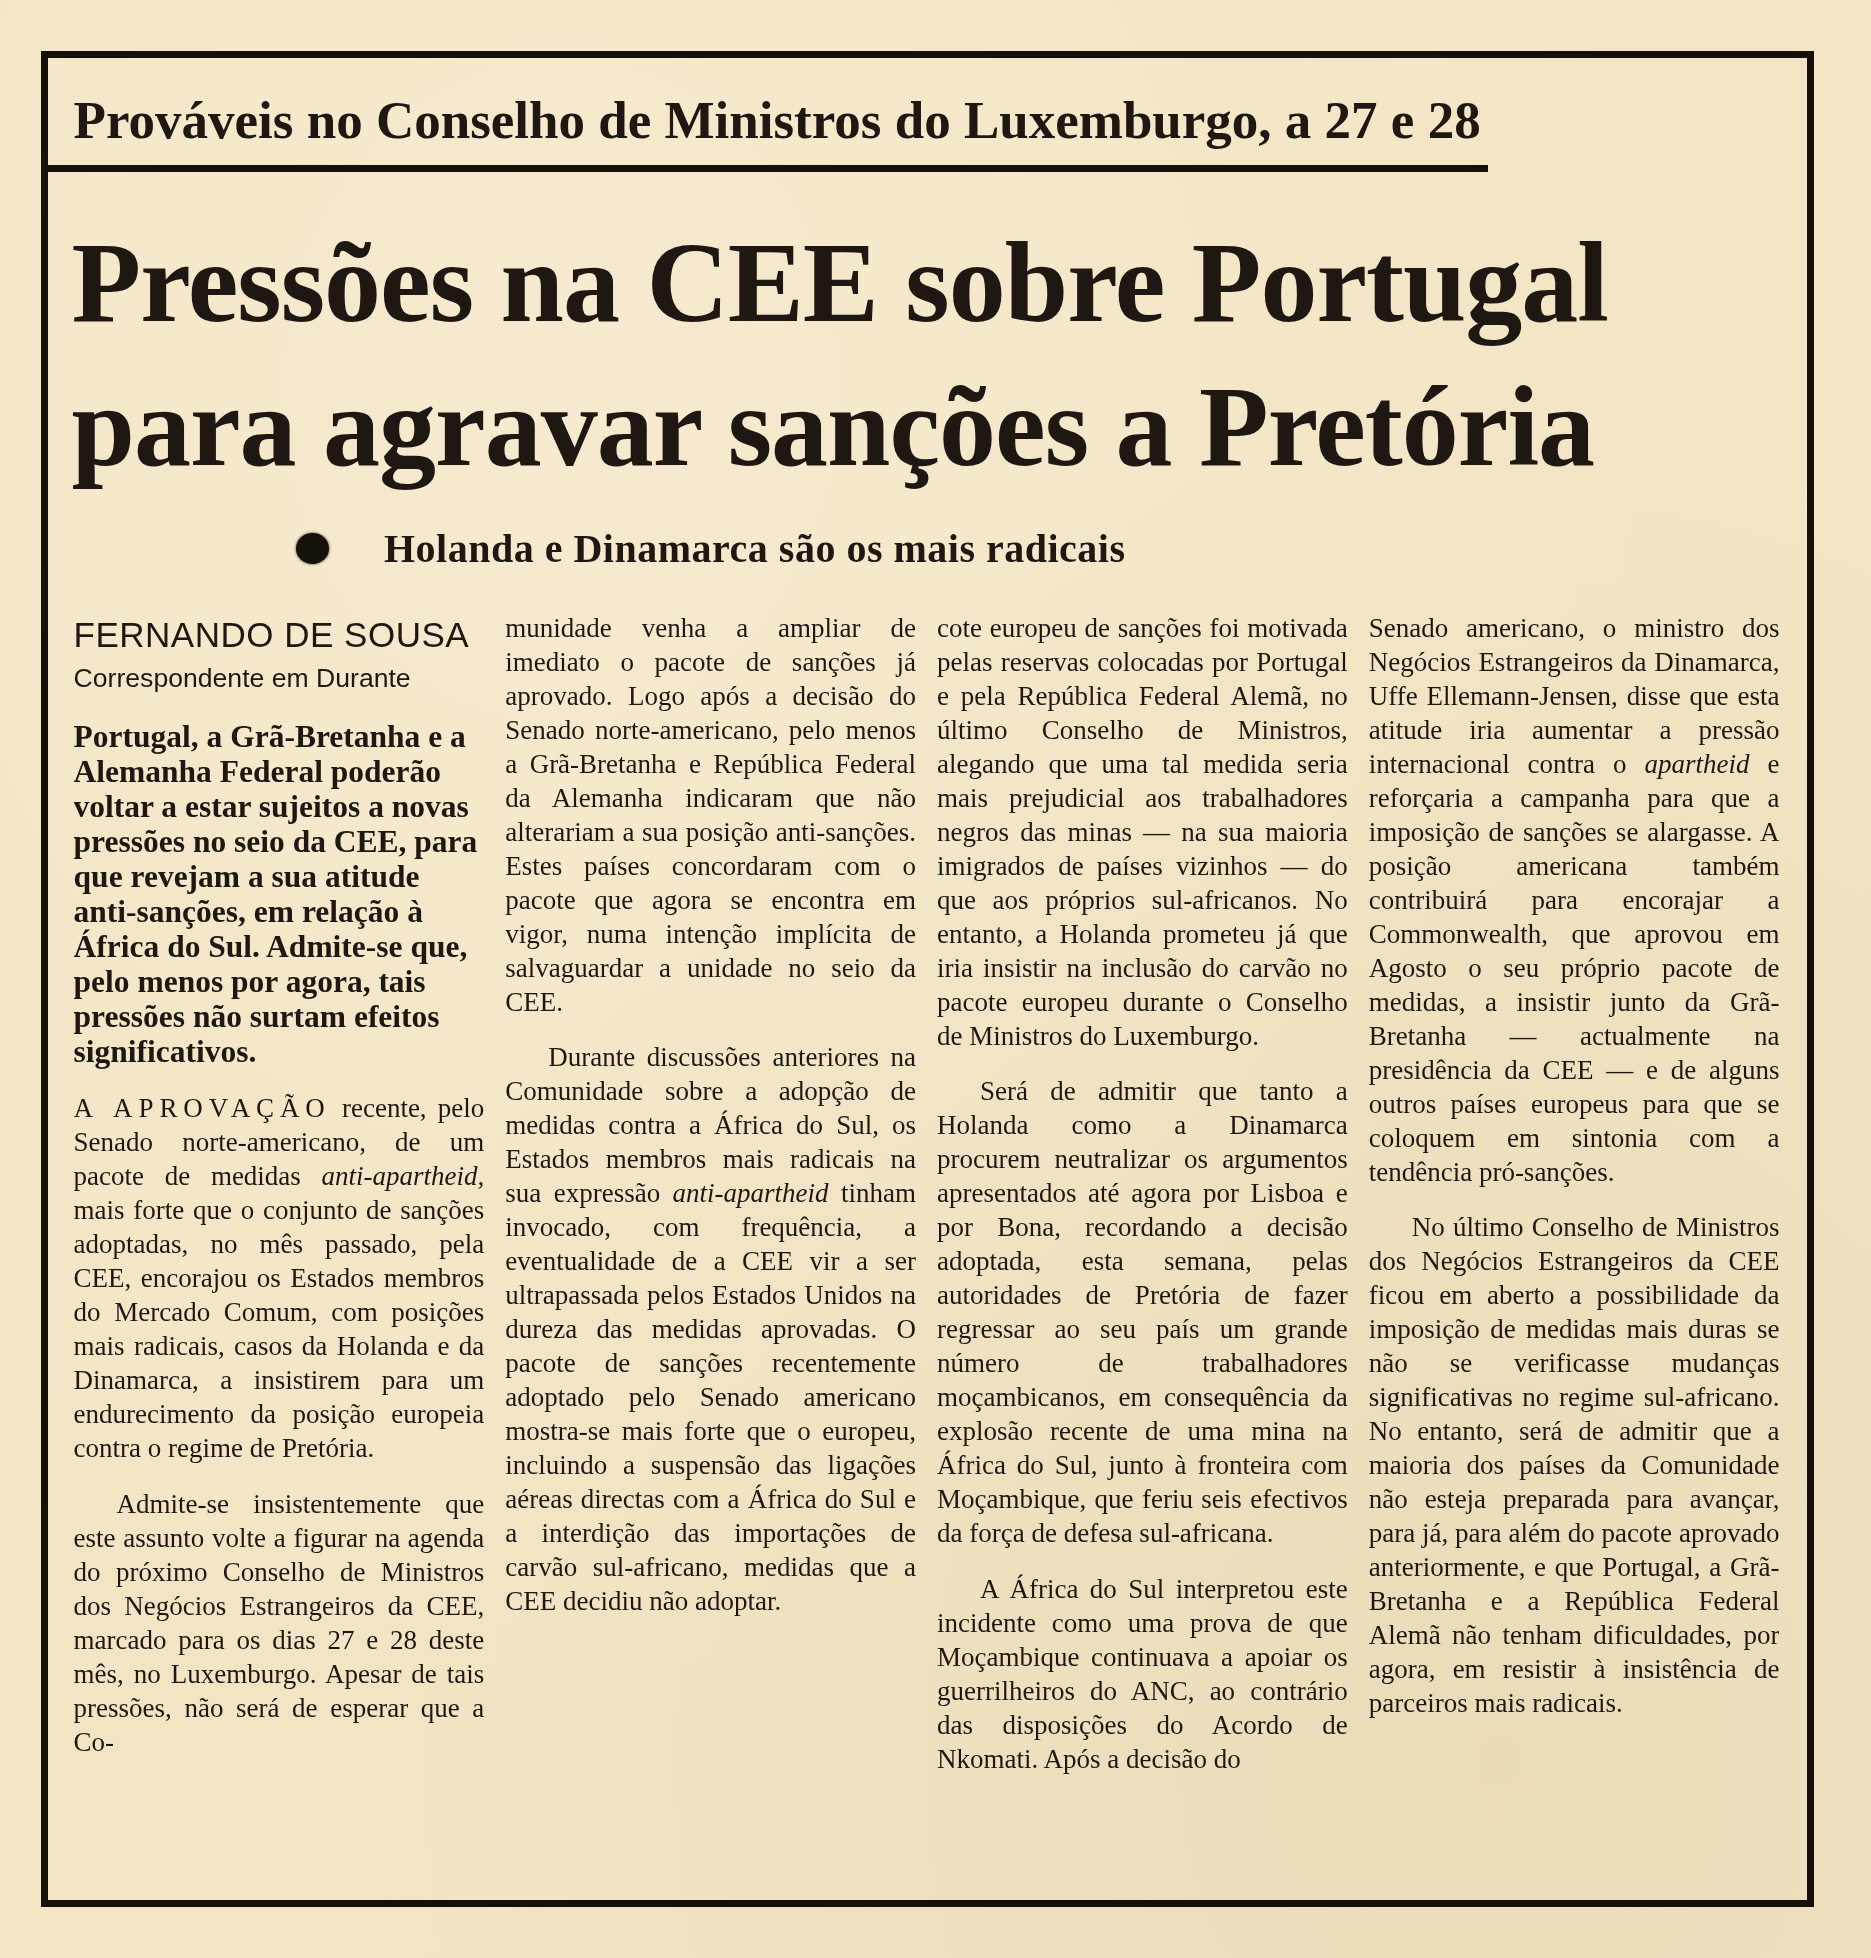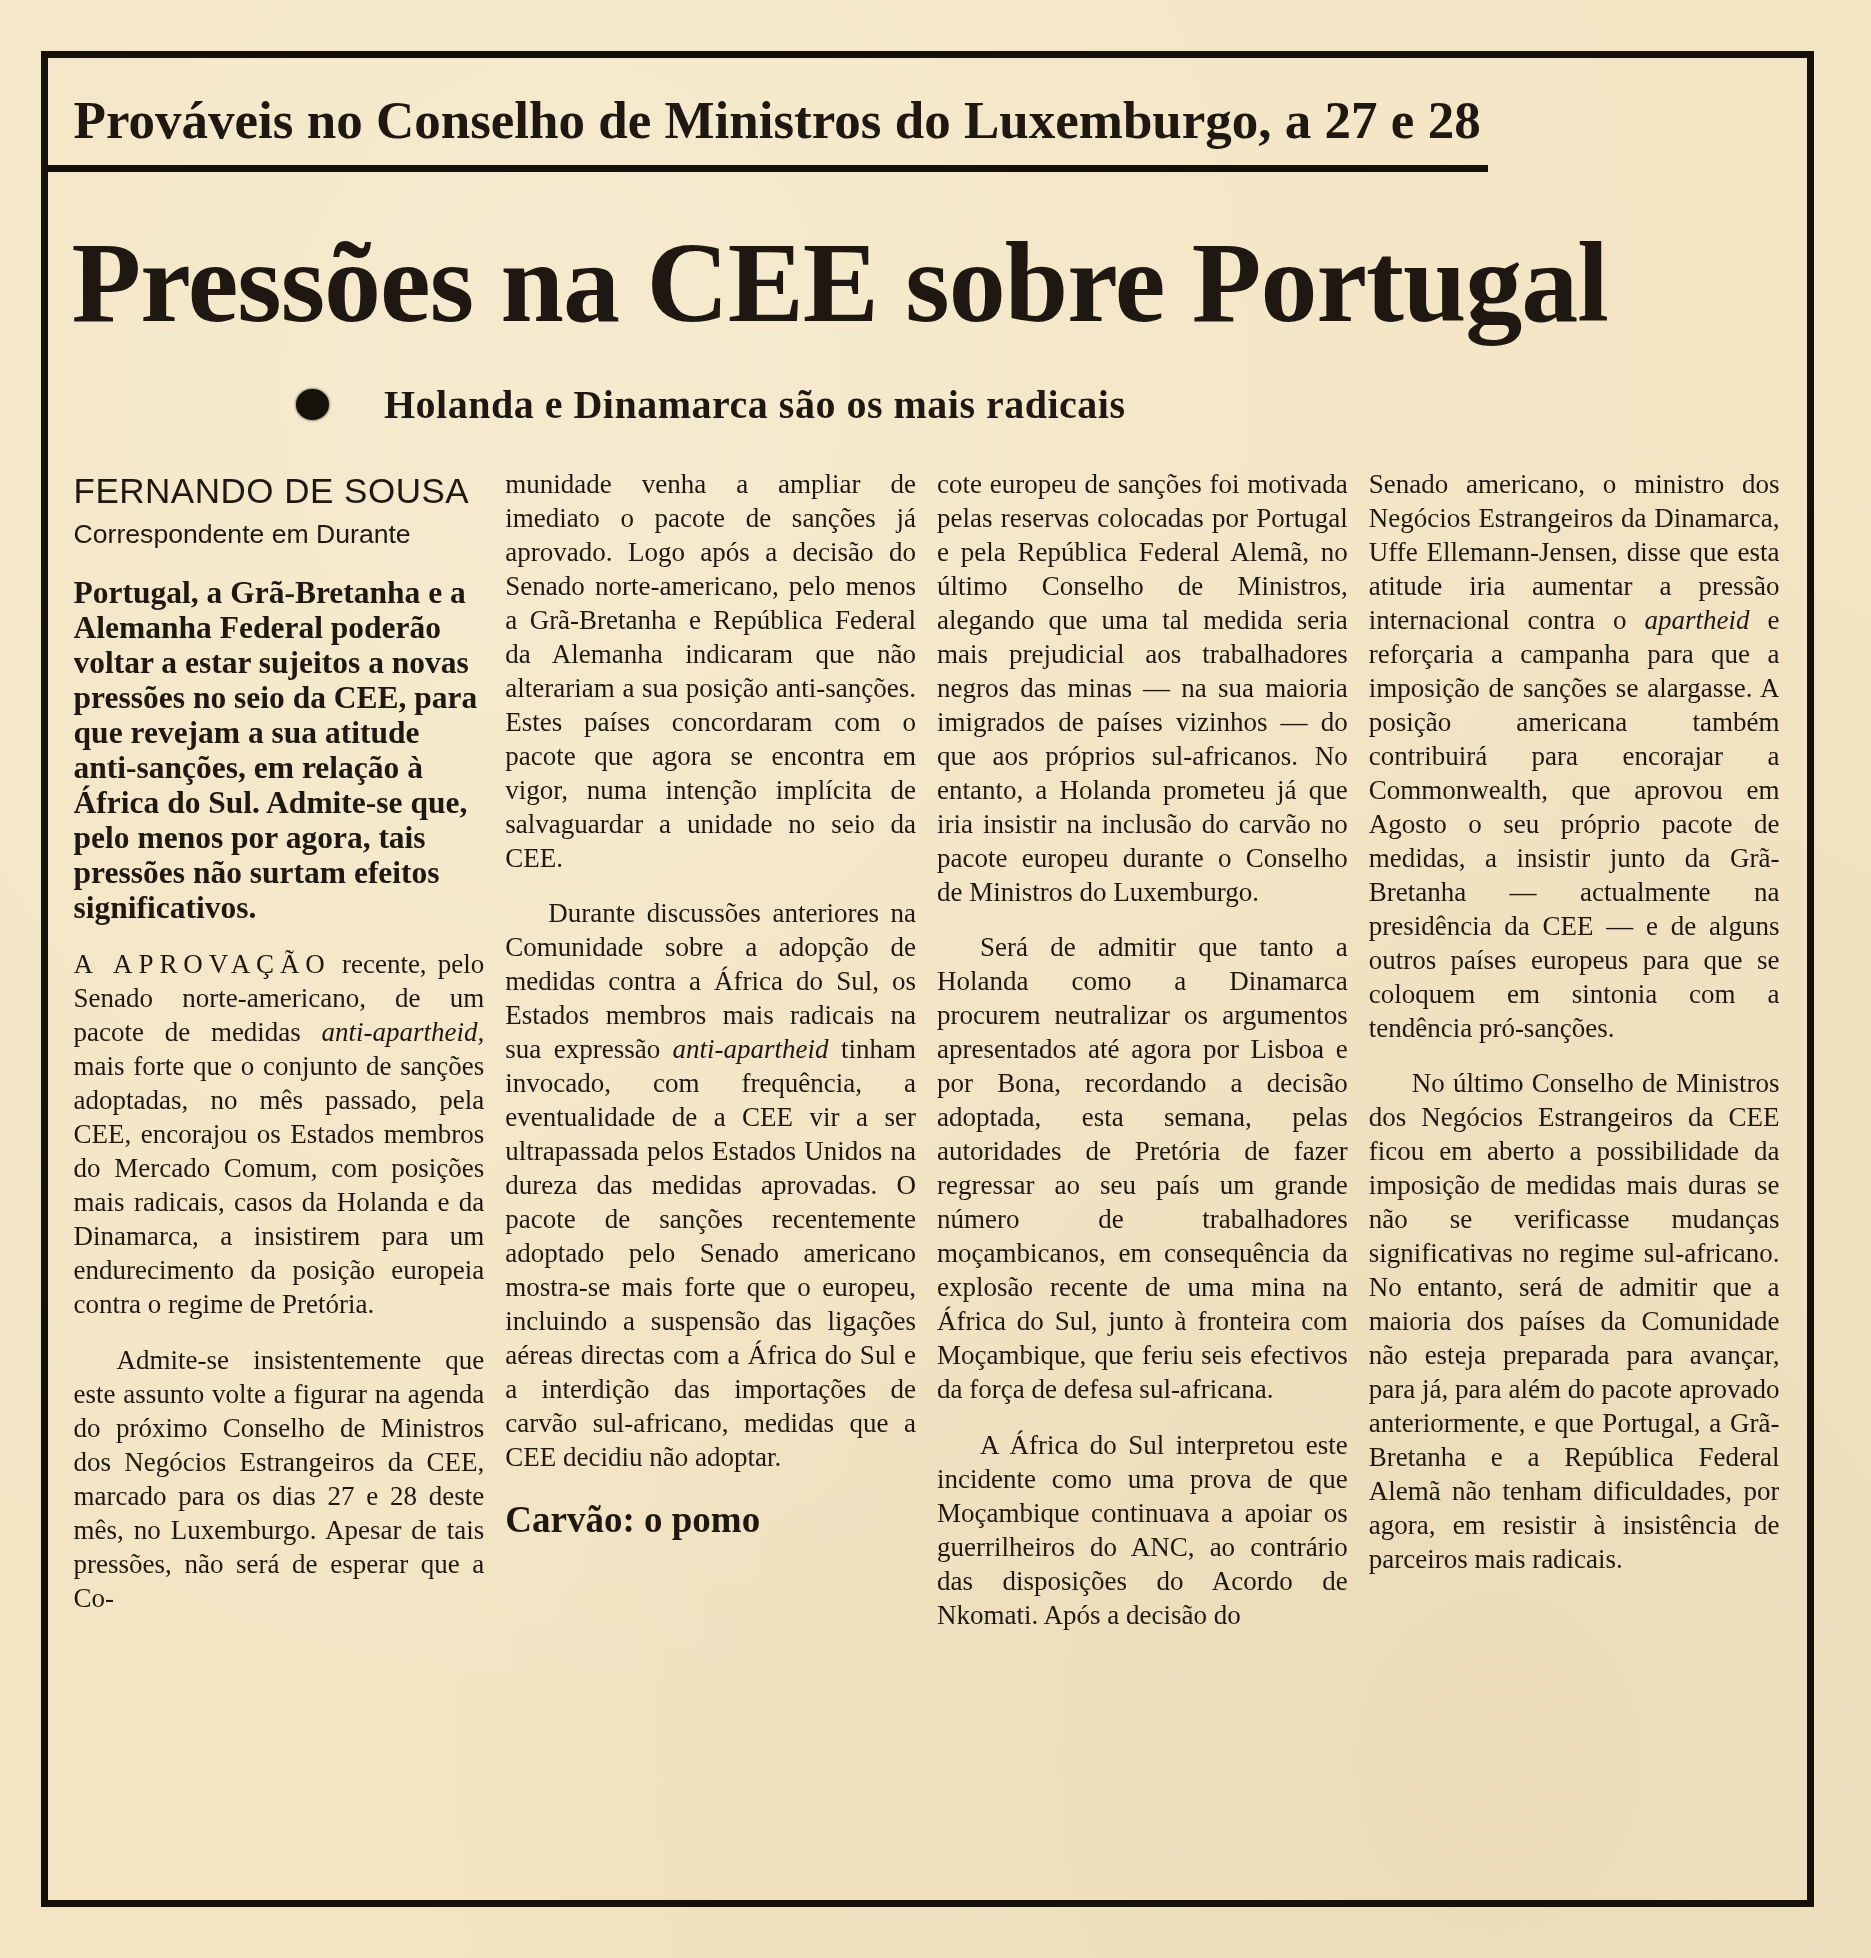--- a/index.html
+++ b/index.html
@@ -101,40 +101,40 @@
 <body>
 
 <div class="page">
   <div class="frame">
 
     <div class="kicker">Prováveis no Conselho de Ministros do Luxemburgo, a 27 e 28</div>
     <div class="kicker-rule"></div>
 
     <h1 class="headline" style="margin-bottom:0;">
       <div>Pressões na CEE sobre Portugal</div>
+      <div>para agravar sanções a Pretória</div>
     </h1>
 
     <div class="subhead-row">
       <span class="bullet"></span>
       <span class="subhead-text">Holanda e Dinamarca são os mais radicais</span>
     </div>
 
     <div class="cols">
       <div class="col">
           <div class="byline-name"><span>FERNANDO DE SOUSA</span></div>
           <div class="byline-role"><span>Correspondente em Durante</span></div>
           <p class="lead"><span>Portugal, a Grã-Bretanha e a Alemanha Federal poderão voltar a estar sujeitos a novas pressões no seio da CEE, para que revejam a sua atitude anti-sanções, em relação à África do Sul. Admite-se que, pelo menos por agora, tais pressões não surtam efeitos significativos.</span></p>
           <p class="body"><span class="caps">A APROVAÇÃO</span><span> recente, pelo Senado norte-americano, de um pacote de medidas </span><span class="i">anti-apartheid,</span><span> mais forte que o conjunto de sanções adoptadas, no mês passado, pela CEE, encorajou os Estados membros do Mercado Comum, com posições mais radicais, casos da Holanda e da Dinamarca, a insistirem para um endurecimento da posição europeia contra o regime de Pretória.</span></p>
           <p class="body indent"><span>Admite-se insistentemente que este assunto volte a figurar na agenda do próximo Conselho de Ministros dos Negócios Estrangeiros da CEE, marcado para os dias 27 e 28 deste mês, no Luxemburgo. Apesar de tais pressões, não será de esperar que a Co-</span></p>
         </div>
       <div class="col">
           <p class="body"><span>munidade venha a ampliar de imediato o pacote de sanções já aprovado. Logo após a decisão do Senado norte-americano, pelo menos a Grã-Bretanha e República Federal da Alemanha indicaram que não alterariam a sua posição anti-sanções. Estes países concordaram com o pacote que agora se encontra em vigor, numa intenção implícita de salvaguardar a unidade no seio da CEE.</span></p>
           <p class="body indent"><span>Durante discussões anteriores na Comunidade sobre a adopção de medidas contra a África do Sul, os Estados membros mais radicais na sua expressão </span><span class="i">anti-apartheid</span><span> tinham invocado, com frequência, a eventualidade de a CEE vir a ser ultrapassada pelos Estados Unidos na dureza das medidas aprovadas. O pacote de sanções recentemente adoptado pelo Senado americano mostra-se mais forte que o europeu, incluindo a suspensão das ligações aéreas directas com a África do Sul e a interdição das importações de carvão sul-africano, medidas que a CEE decidiu não adoptar.</span></p>
           <h3 class="heading">
-            <div>Carvão: o pomo</div>
           </h3>
         </div>
       <div class="col">
           <p class="body"><span>cote europeu de sanções foi motivada pelas reservas colocadas por Portugal e pela República Federal Alemã, no último Conselho de Ministros, alegando que uma tal medida seria mais prejudicial aos trabalhadores negros das minas — na sua maioria imigrados de países vizinhos — do que aos próprios sul-africanos. No entanto, a Holanda prometeu já que iria insistir na inclusão do carvão no pacote europeu durante o Conselho de Ministros do Luxemburgo.</span></p>
           <p class="body indent"><span>Será de admitir que tanto a Holanda como a Dinamarca procurem neutralizar os argumentos apresentados até agora por Lisboa e por Bona, recordando a decisão adoptada, esta semana, pelas autoridades de Pretória de fazer regressar ao seu país um grande número de trabalhadores moçambicanos, em consequência da explosão recente de uma mina na África do Sul, junto à fronteira com Moçambique, que feriu seis efectivos da força de defesa sul-africana.</span></p>
           <p class="body indent"><span>A África do Sul interpretou este incidente como uma prova de que Moçambique continuava a apoiar os guerrilheiros do ANC, ao contrário das disposições do Acordo de Nkomati. Após a decisão do</span></p>
         </div>
       <div class="col">
           <p class="body"><span>Senado americano, o ministro dos Negócios Estrangeiros da Dinamarca, Uffe Ellemann-Jensen, disse que esta atitude iria aumentar a pressão internacional contra o </span><span class="i">apartheid</span><span> e reforçaria a campanha para que a imposição de sanções se alargasse. A posição americana também contribuirá para encorajar a Commonwealth, que aprovou em Agosto o seu próprio pacote de medidas, a insistir junto da Grã-Bretanha — actualmente na presidência da CEE — e de alguns outros países europeus para que se coloquem em sintonia com a tendência pró-sanções.</span></p>
           <p class="body indent"><span>No último Conselho de Ministros dos Negócios Estrangeiros da CEE ficou em aberto a possibilidade da imposição de medidas mais duras se não se verificasse mudanças significativas no regime sul-africano. No entanto, será de admitir que a maioria dos países da Comunidade não esteja preparada para avançar, para já, para além do pacote aprovado anteriormente, e que Portugal, a Grã-Bretanha e a República Federal Alemã não tenham dificuldades, por agora, em resistir à insistência de parceiros mais radicais.</span></p>

